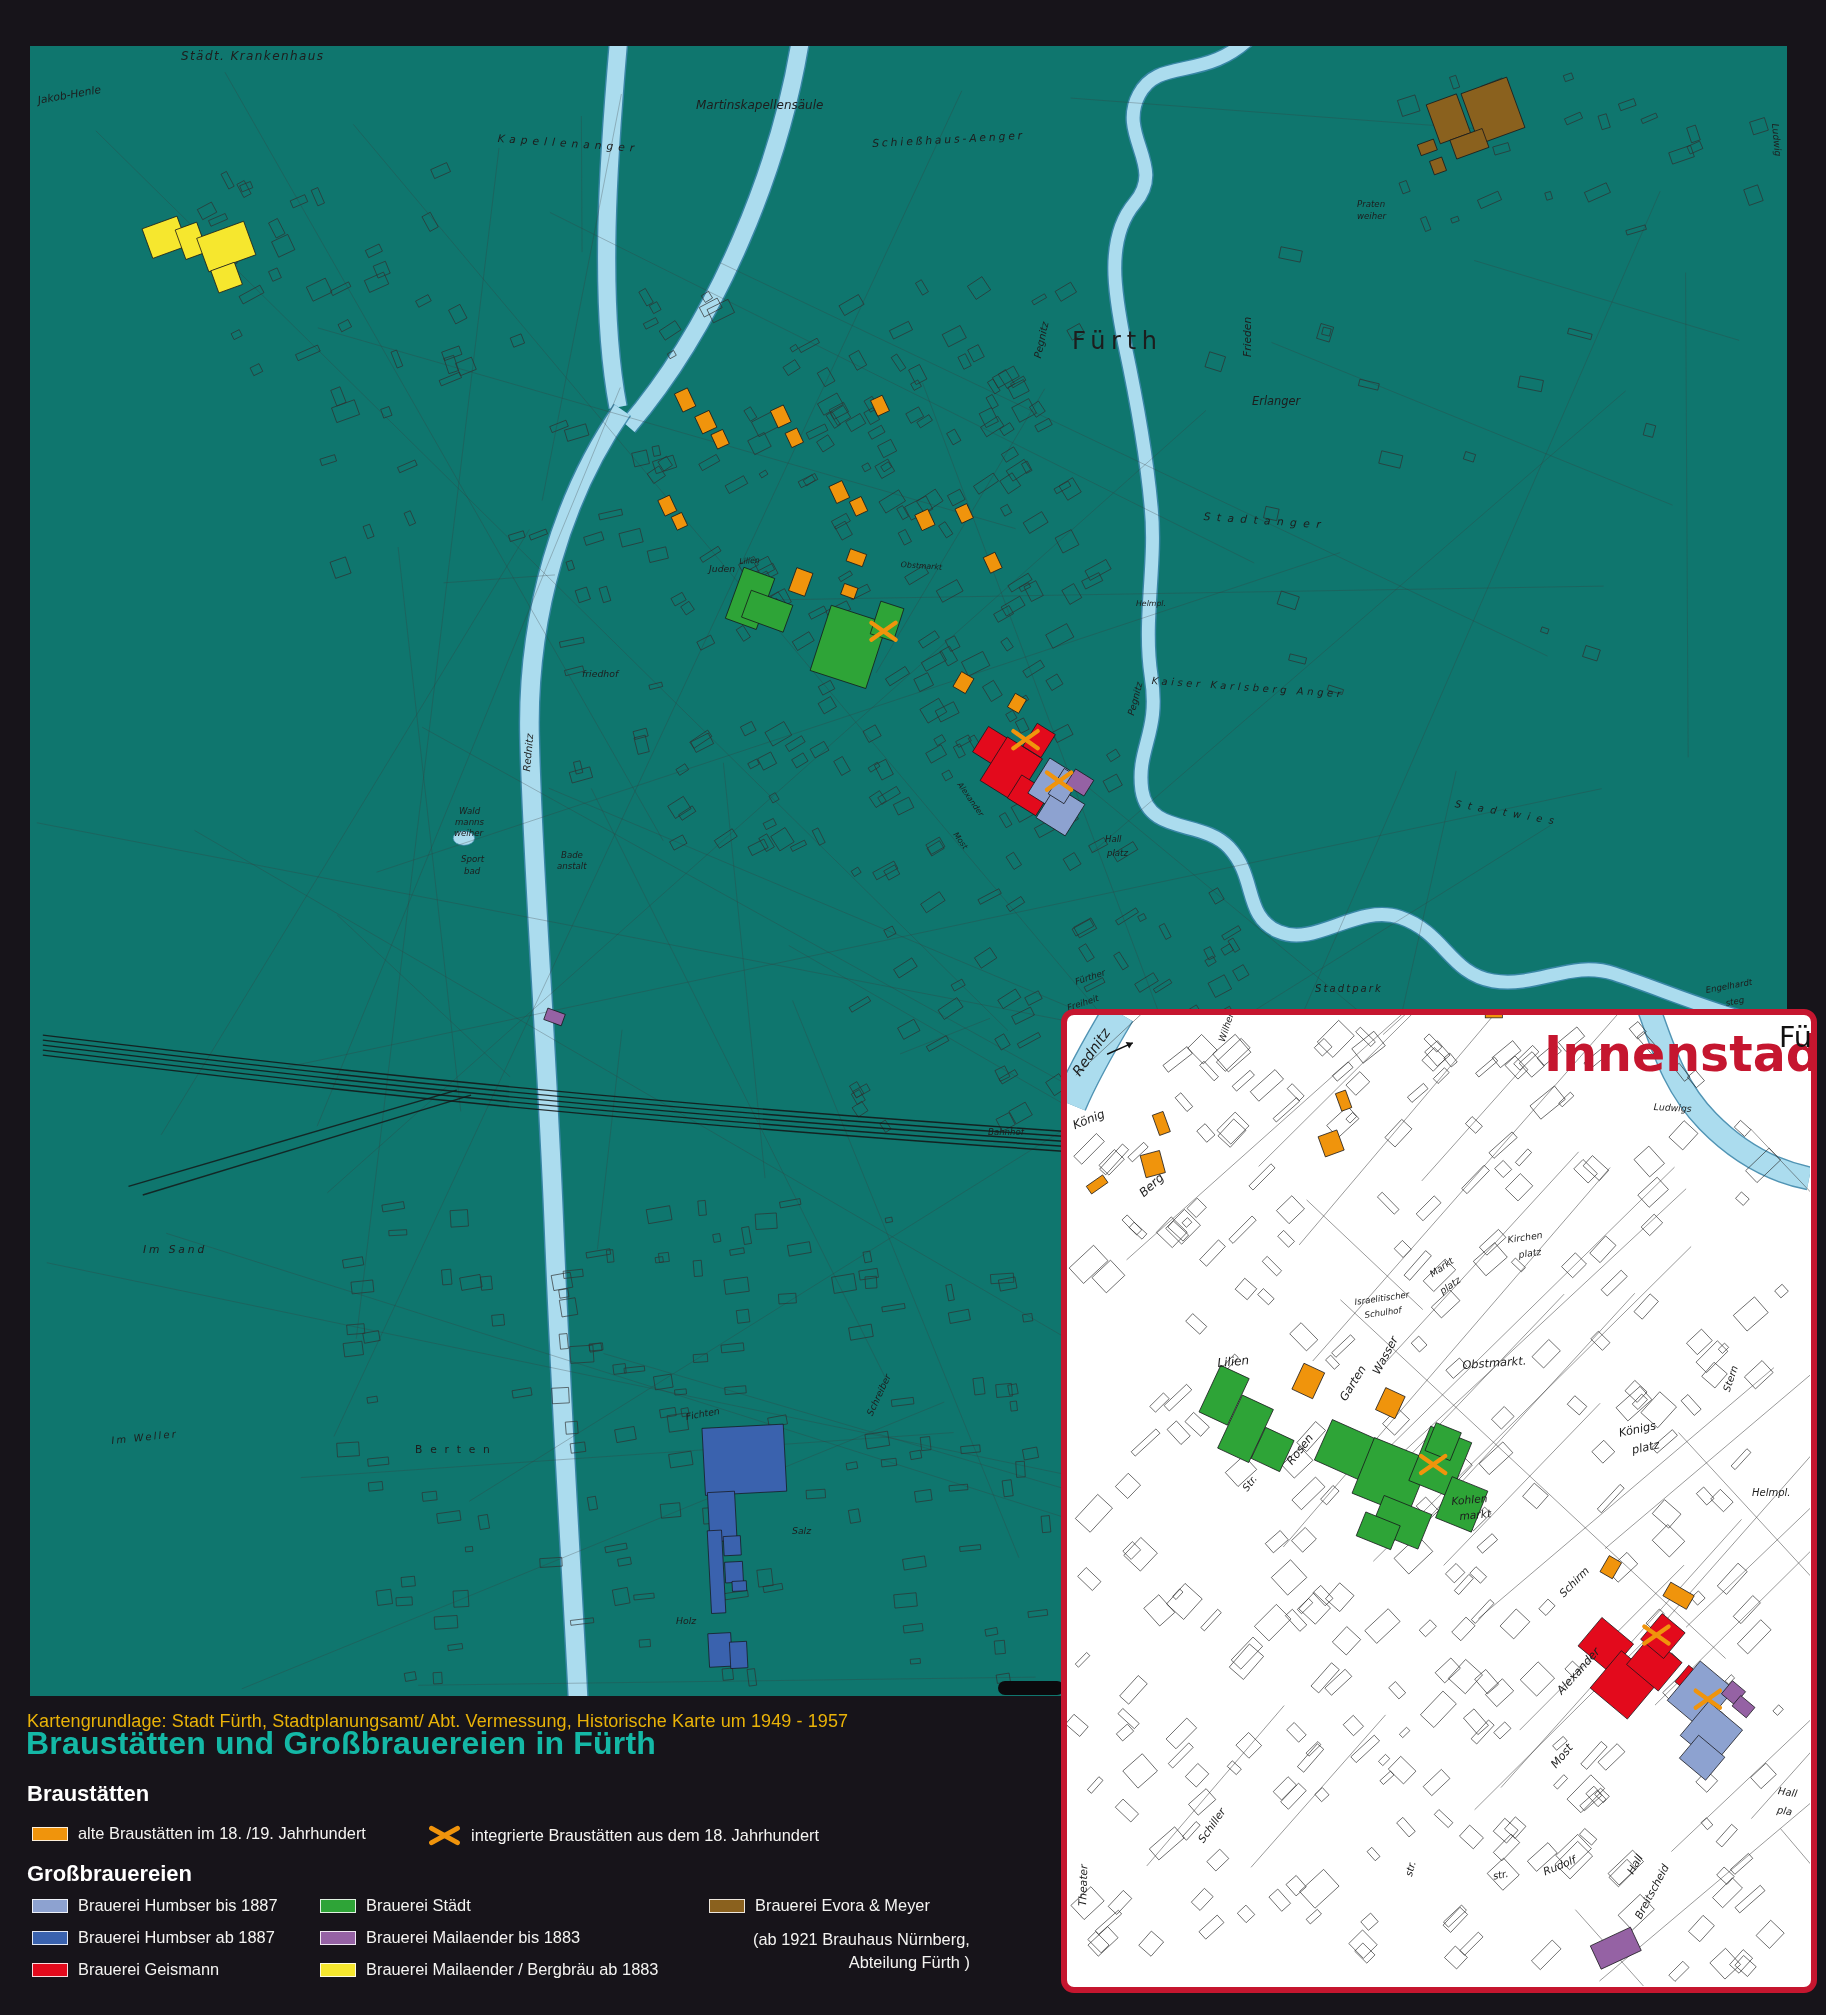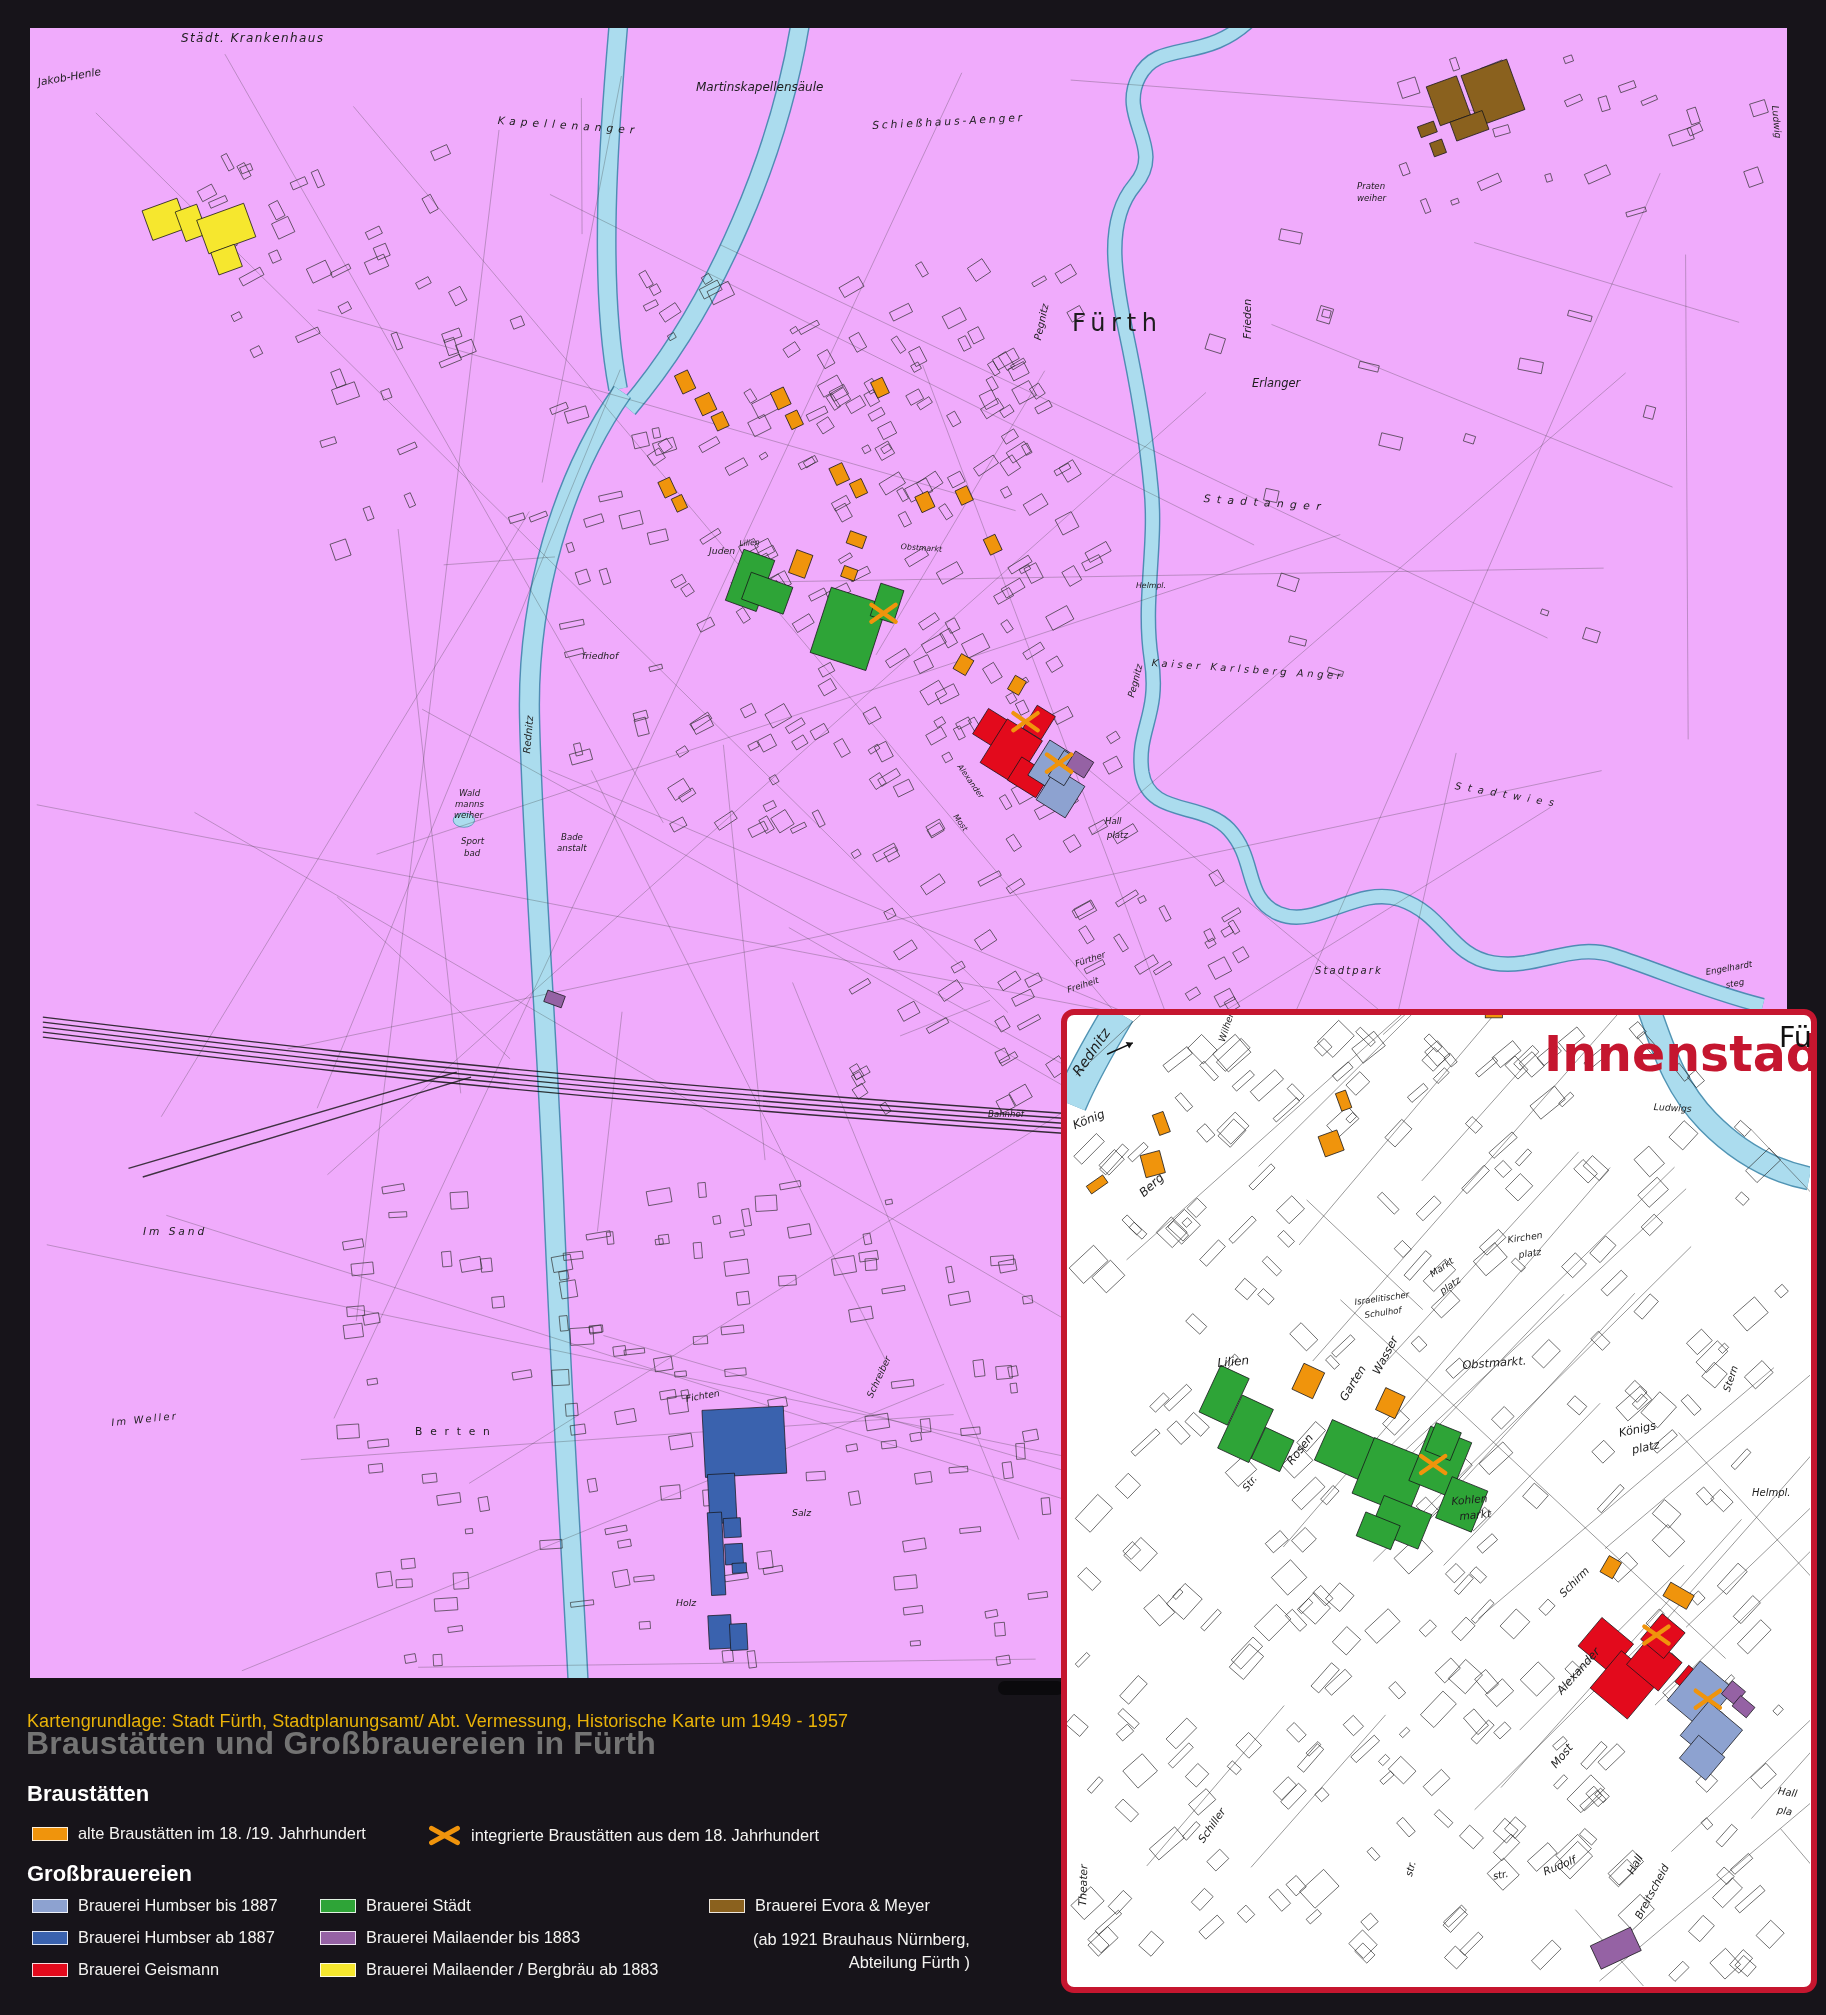--- a/index.html
+++ b/index.html
@@ -2,22 +2,22 @@
 <html style="font-size:11.4px"><head>
 <meta charset="utf-8">
 <style>
   html,body{margin:0;padding:0;}
   body{
     width:1827px;height:2015px;position:relative;overflow:hidden;
     background:#17141a;
     font-family:"Liberation Sans", sans-serif;
   }
   .map-frame{
-    position:absolute;left:30px;top:28px;width:1757px;height:1650px;
-    background:#f0abfc;overflow:hidden;z-index:1;
+    position:absolute;left:30px;top:46px;width:1757px;height:1650px;
+    background:#0f766e;overflow:hidden;z-index:1;
   }
   .inset-frame{
     position:absolute;left:1061px;top:1009px;width:756px;height:984px;
     box-sizing:border-box;border:6.4px solid #C5162F;border-radius:13px;
     background:#ffffff;overflow:hidden;z-index:3;
   }
   .map-frame svg,.inset-frame svg{position:absolute;left:0;top:0;}
   .labels{position:absolute;left:0;top:0;width:100%;height:100%;z-index:2;}
   .map-label{
     position:absolute;white-space:nowrap;line-height:1;
@@ -28,21 +28,21 @@
     position:absolute;left:998px;top:1681px;width:66px;height:14.3px;
     background:#0b0a0d;border-radius:7.1px;z-index:2;
   }
   
   .caption{
     position:absolute;left:27px;top:1687px;z-index:2;
     color:#eab308;font-size:18px;letter-spacing:0.1px;margin-top:24px;
   }
   .page-title{
     position:absolute;left:26px;top:1725px;z-index:2;
-    color:#737373;font-size:32px;font-weight:700;letter-spacing:0.2px;
+    color:#14b8a6;font-size:32px;font-weight:700;letter-spacing:0.2px;
   }
   .sec-heading{
     position:absolute;left:27px;z-index:2;
     color:#ffffff;font-size:22px;font-weight:700;
   }
   #sec-braustaetten{top:1781px;}
   #sec-grossbrauereien{top:1861px;}
   .legend-row{position:absolute;display:flex;align-items:center;z-index:2;}
   .swatch{
     width:34px;height:12px;border:1.4px solid rgba(255,255,255,0.85);

